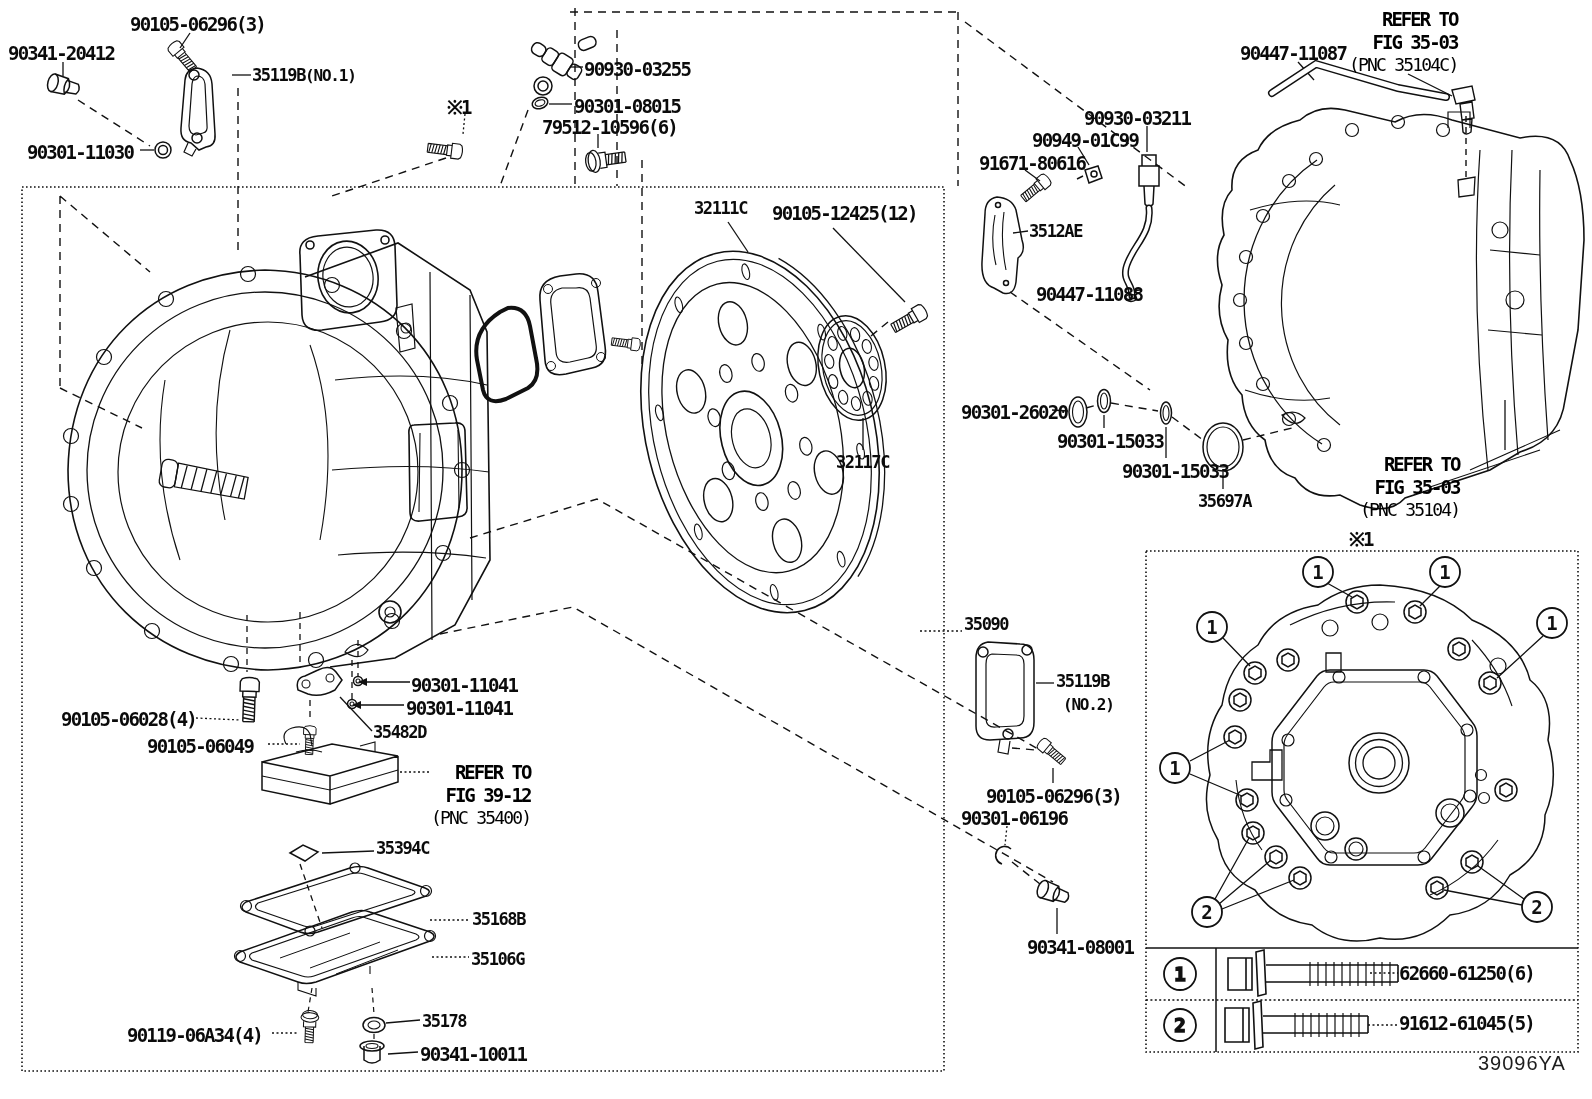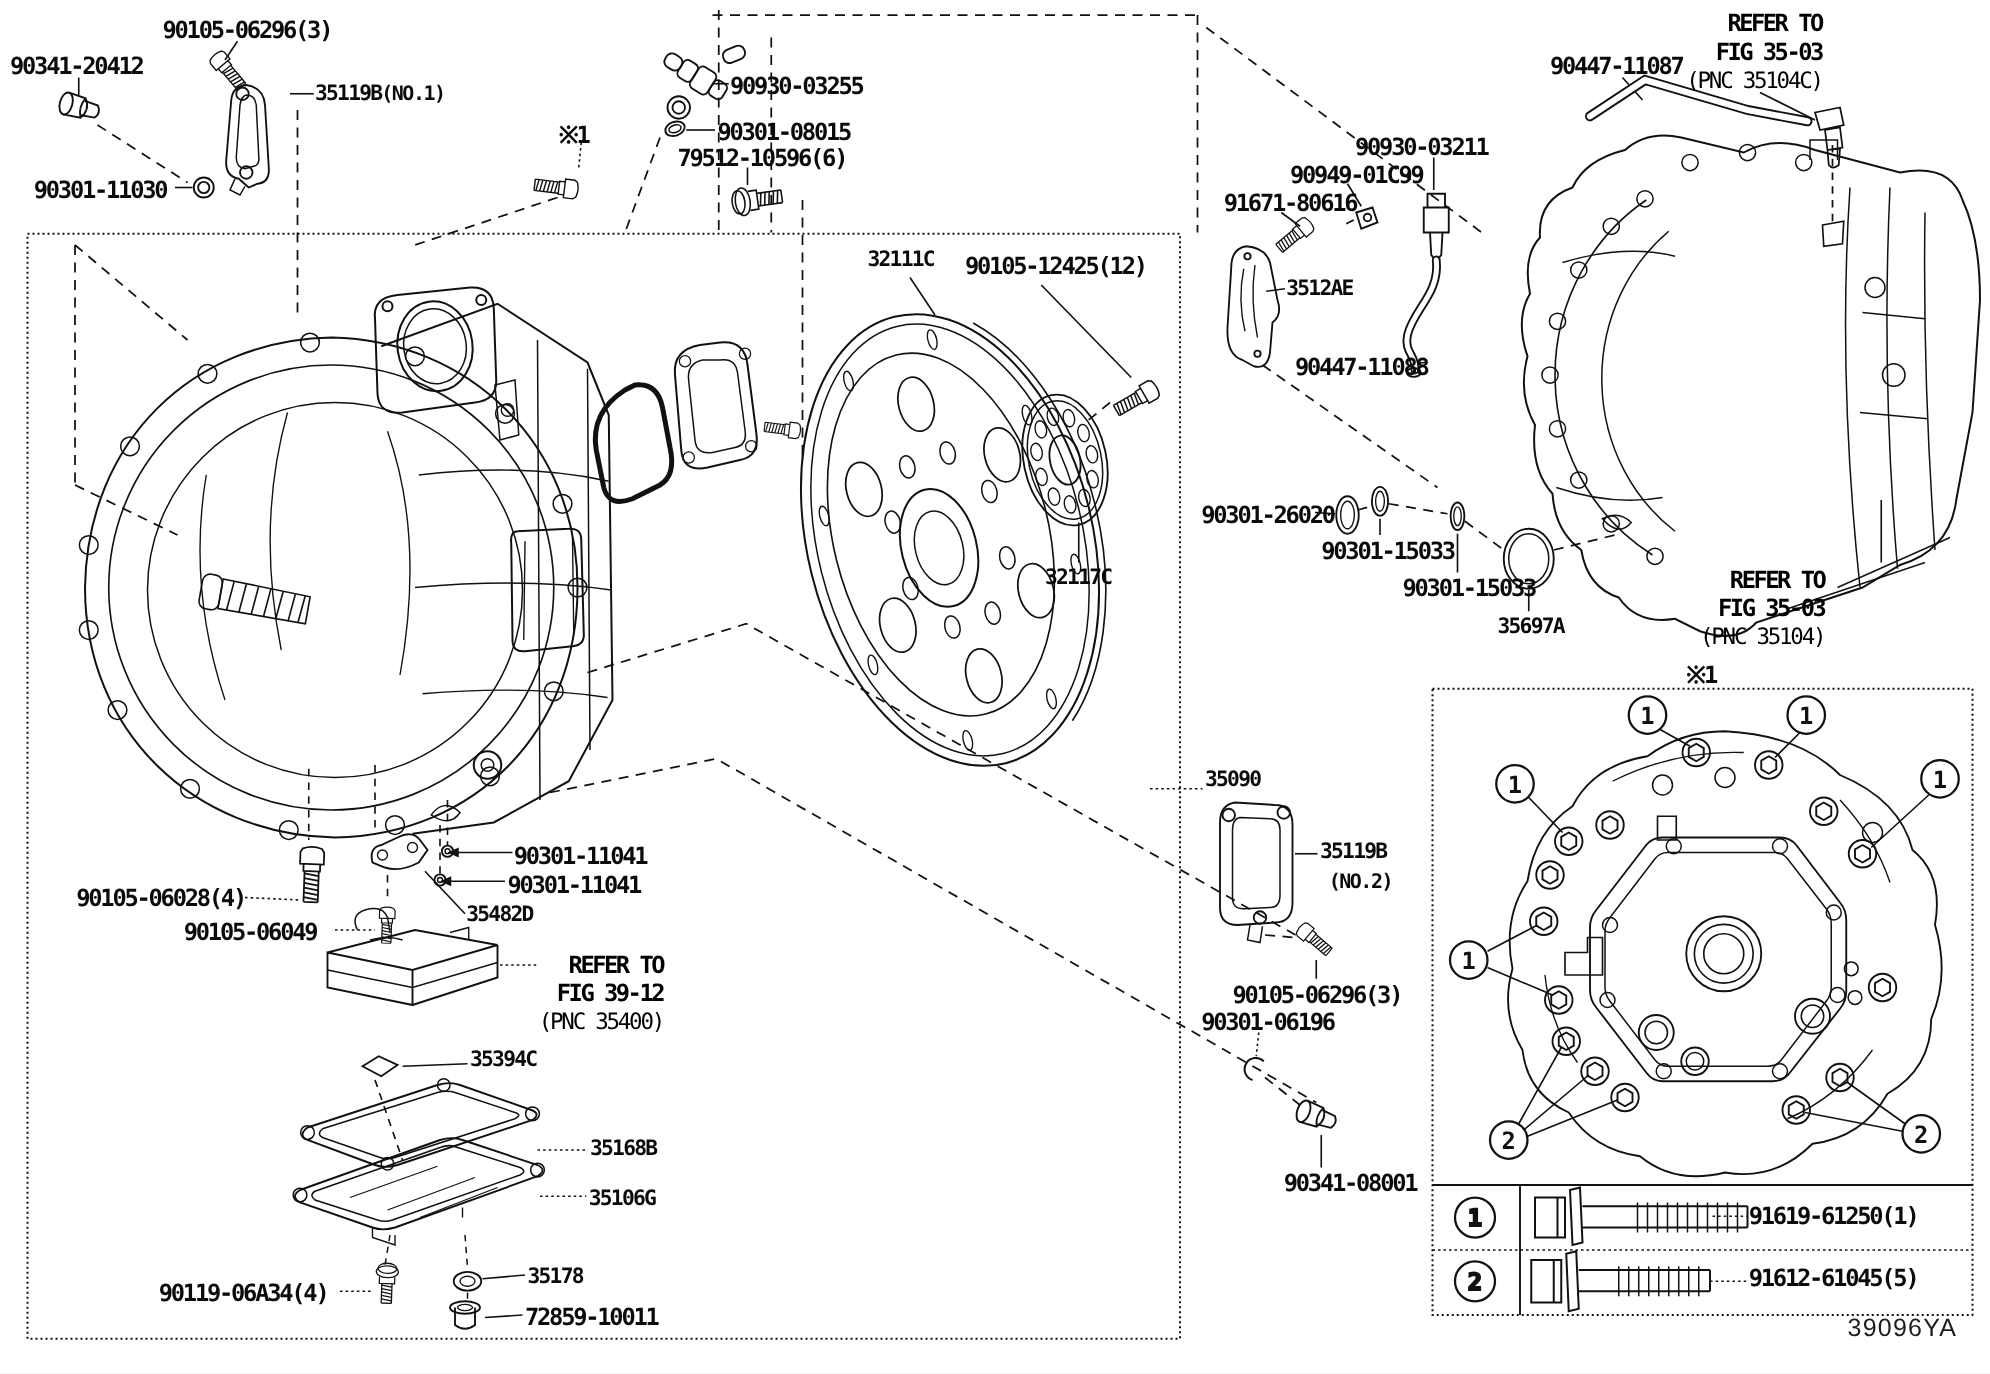--- a/index.html
+++ b/index.html
@@ -522,19 +522,19 @@
 <div class="refer" style="position:absolute;left:431px;top:761px">
   <div>REFER TO</div>
   <div>FIG 39-12</div>
   <div class="pline">(PNC 35400)</div>
 </div>
 <div class="lbl pnc" style="left:376px;top:838px">35394C</div>
 <div class="lbl pnc" style="left:472px;top:909px">35168B</div>
 <div class="lbl pnc" style="left:471px;top:949px">35106G</div>
 <div class="lbl pnc" style="left:422px;top:1011px">35178</div>
 <div class="lbl" style="left:127px;top:1024px">90119-06A34(4)</div>
-<div class="lbl" style="left:420px;top:1043px">72859-10011</div>
+<div class="lbl" style="left:420px;top:1043px">90341-10011</div>
 <div class="lbl" style="left:1349px;top:526px">※1</div>
-<div class="lbl" style="left:1399px;top:962px">91619-61250(1)</div>
+<div class="lbl" style="left:1399px;top:962px">62660-61250(6)</div>
 <div class="lbl" style="left:1399px;top:1012px">91612-61045(5)</div>
 <div class="code" style="position:absolute;left:1478px;top:1052px">39096YA</div>
 
 </div>
 
 </body></html>

